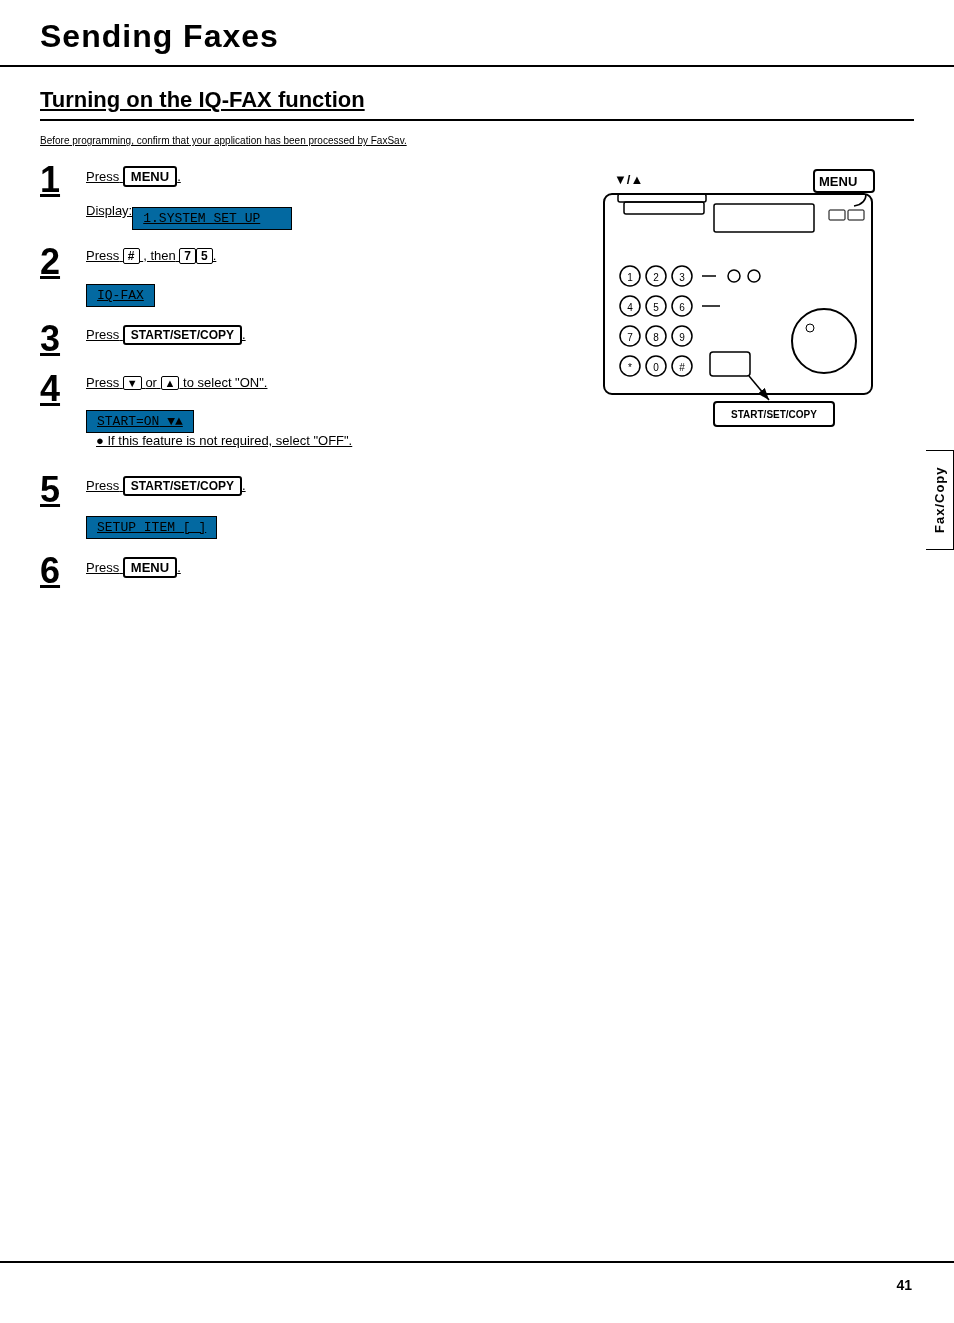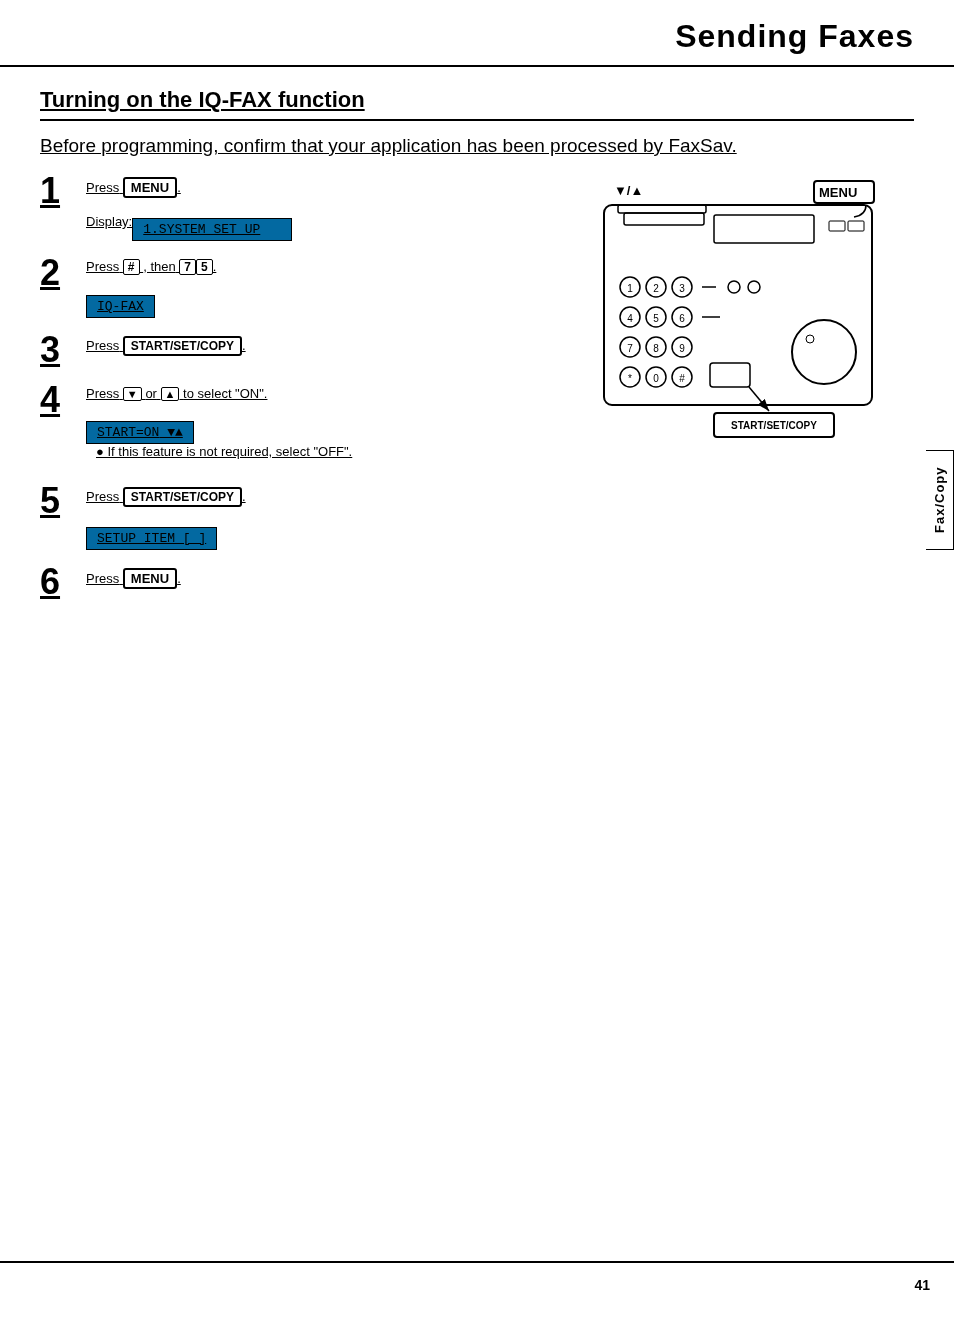--- a/index.html
+++ b/index.html
@@ -10,21 +10,20 @@
       font-family: Arial, Helvetica, sans-serif;
       font-size: 14px;
       color: #000;
       position: relative;
     }
 
     
     .page-header {
       background: #fff;
       border-bottom: 2px solid #000;
-      text-align: right;
       padding: 18px 40px 10px 40px;
     }
     .page-header h1 {
       font-size: 32px;
       font-weight: 900;
       letter-spacing: 1px;
     }
 
     
     .page-content {
@@ -35,21 +34,21 @@
     
     .section-title {
       font-size: 22px;
       font-weight: 900;
       border-bottom: 2px solid #000;
       padding-bottom: 6px;
       margin-bottom: 14px;
     }
 
     .intro-text {
-      font-size: 19px;
+      font-size: 10px;
       margin-bottom: 20px;
     }
 
     
     .two-col {
       display: flex;
       gap: 20px;
     }
     .left-col {
       flex: 1;
@@ -166,21 +165,21 @@
       height: 100px;
       display: flex;
       align-items: center;
       justify-content: center;
     }
 
     
     .page-number {
       position: absolute;
       bottom: 30px;
-      right: 24px;
+      right: 42px;
       font-size: 14px;
       font-weight: bold;
     }
     .page-footer-line {
       position: absolute;
       bottom: 60px;
       left: 0;
       right: 0;
       height: 2px;
       background: #000;

